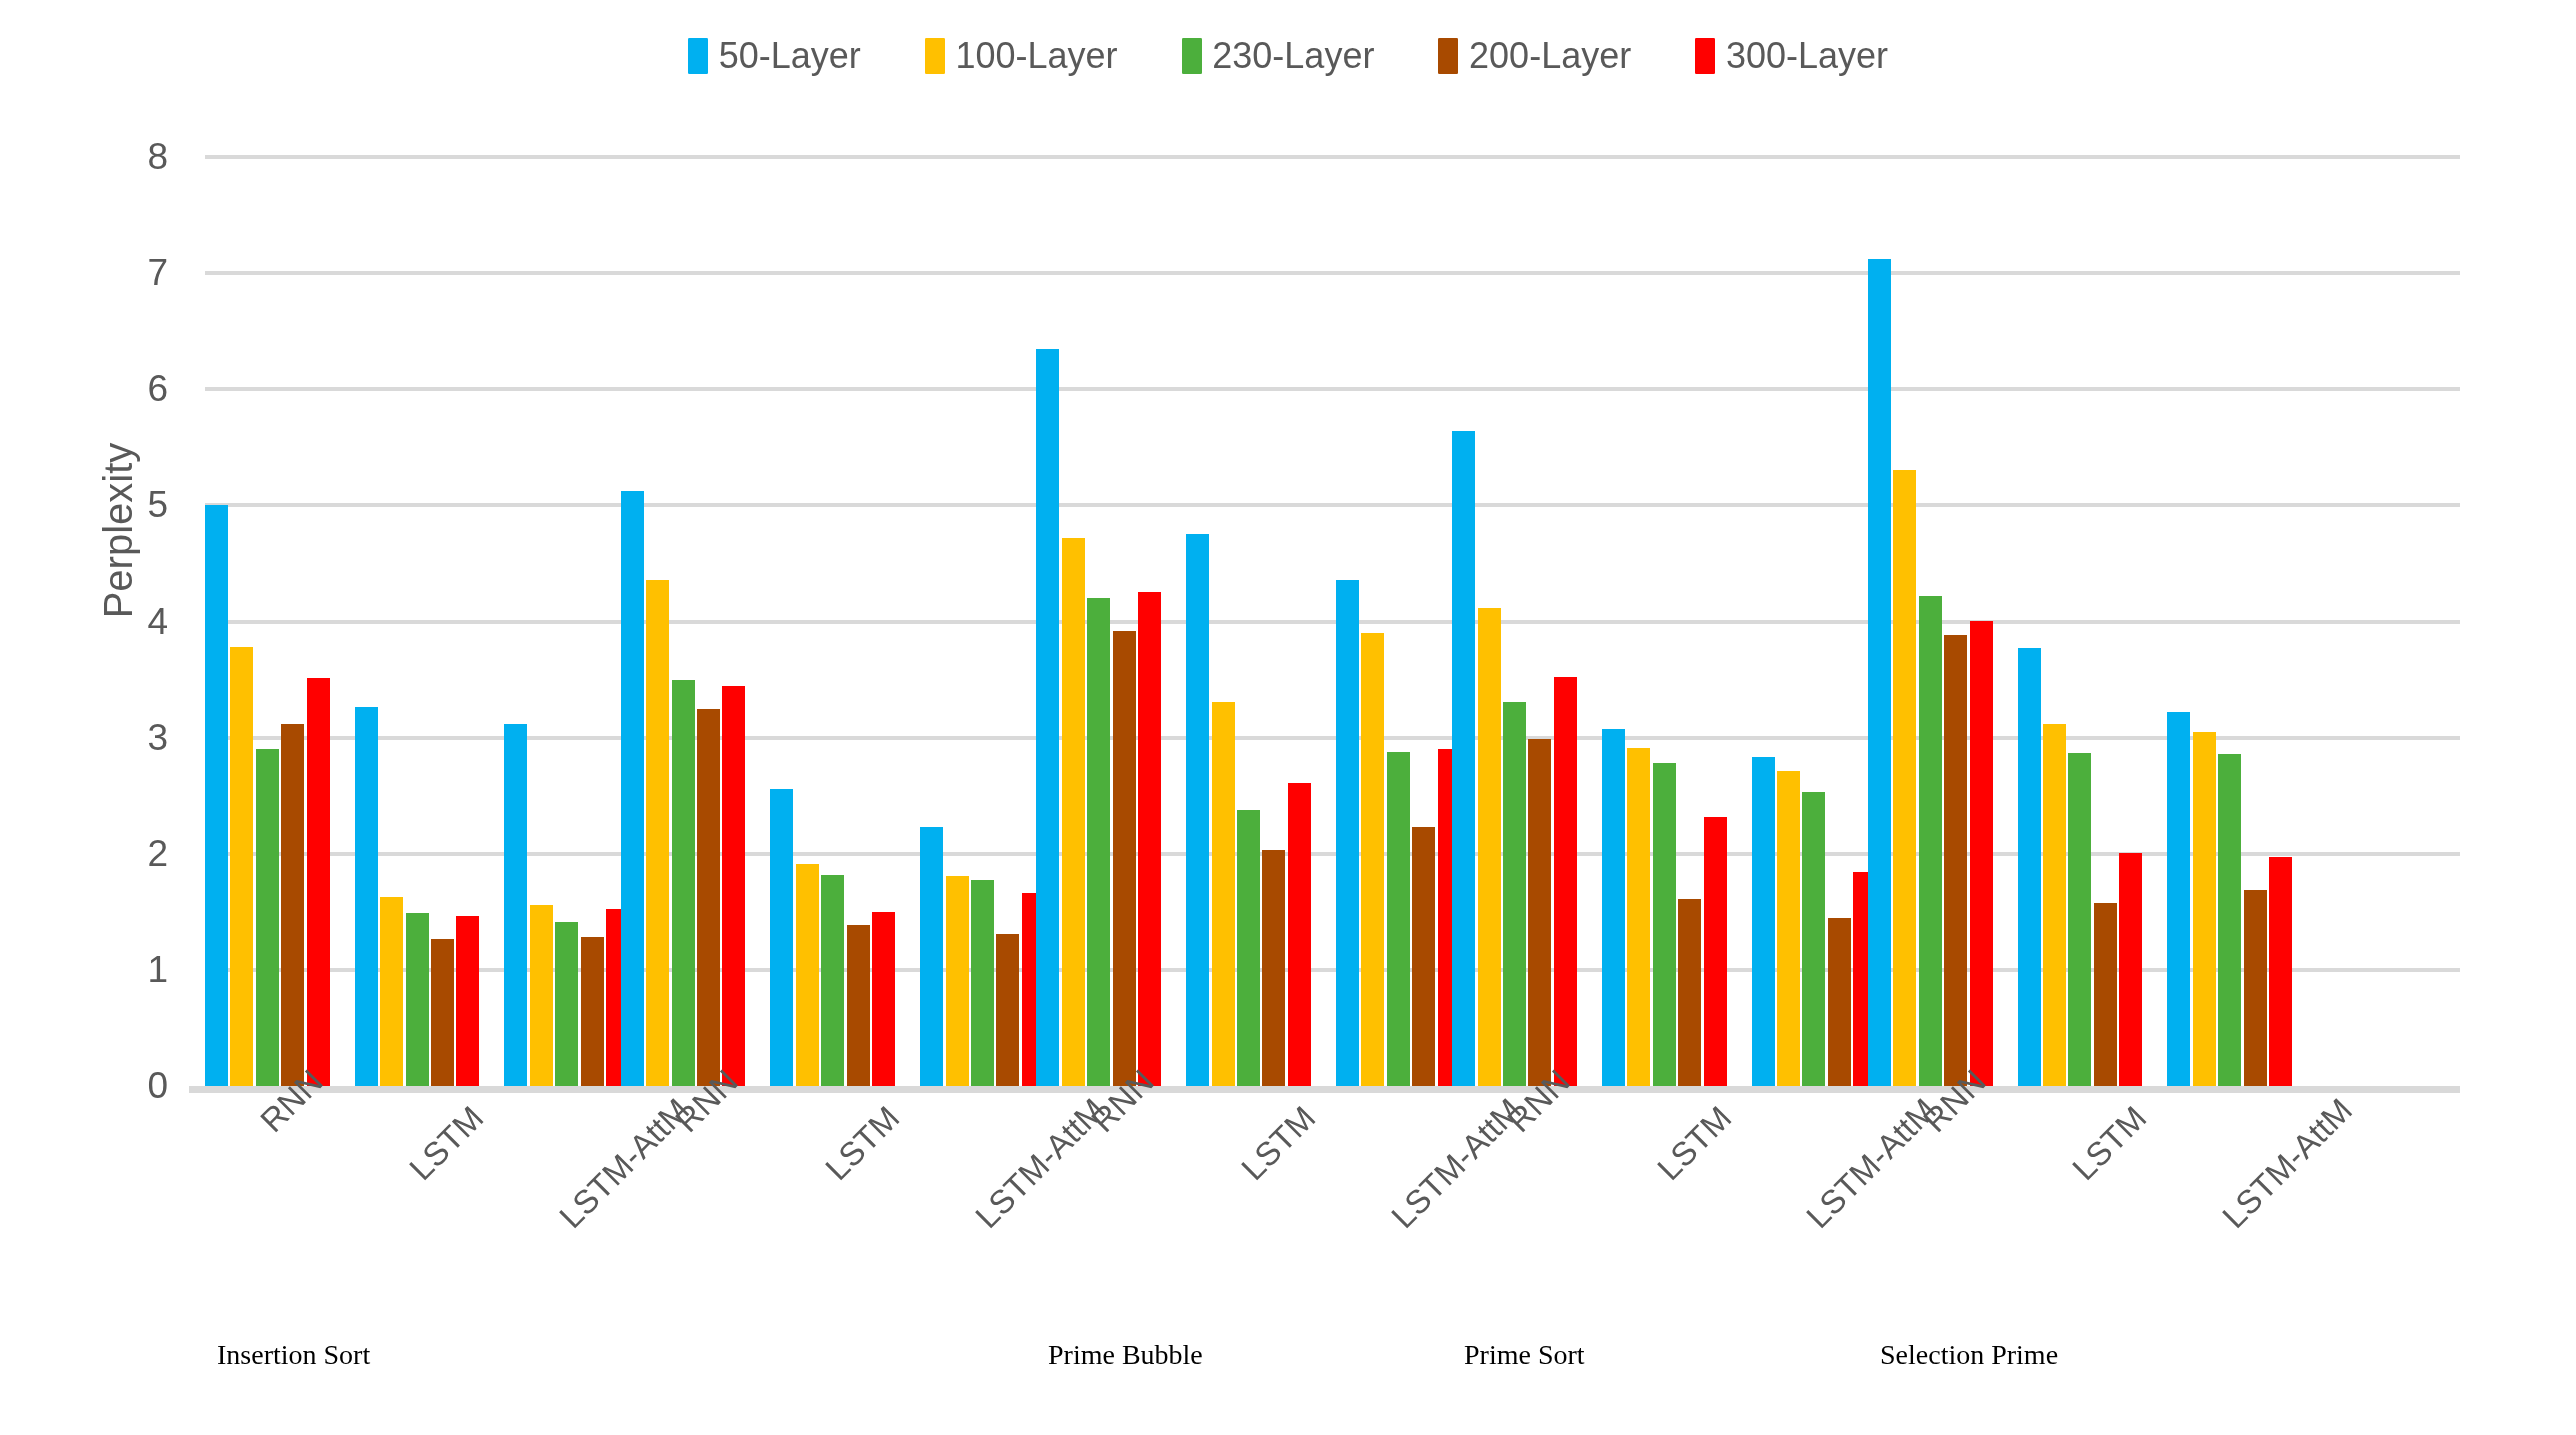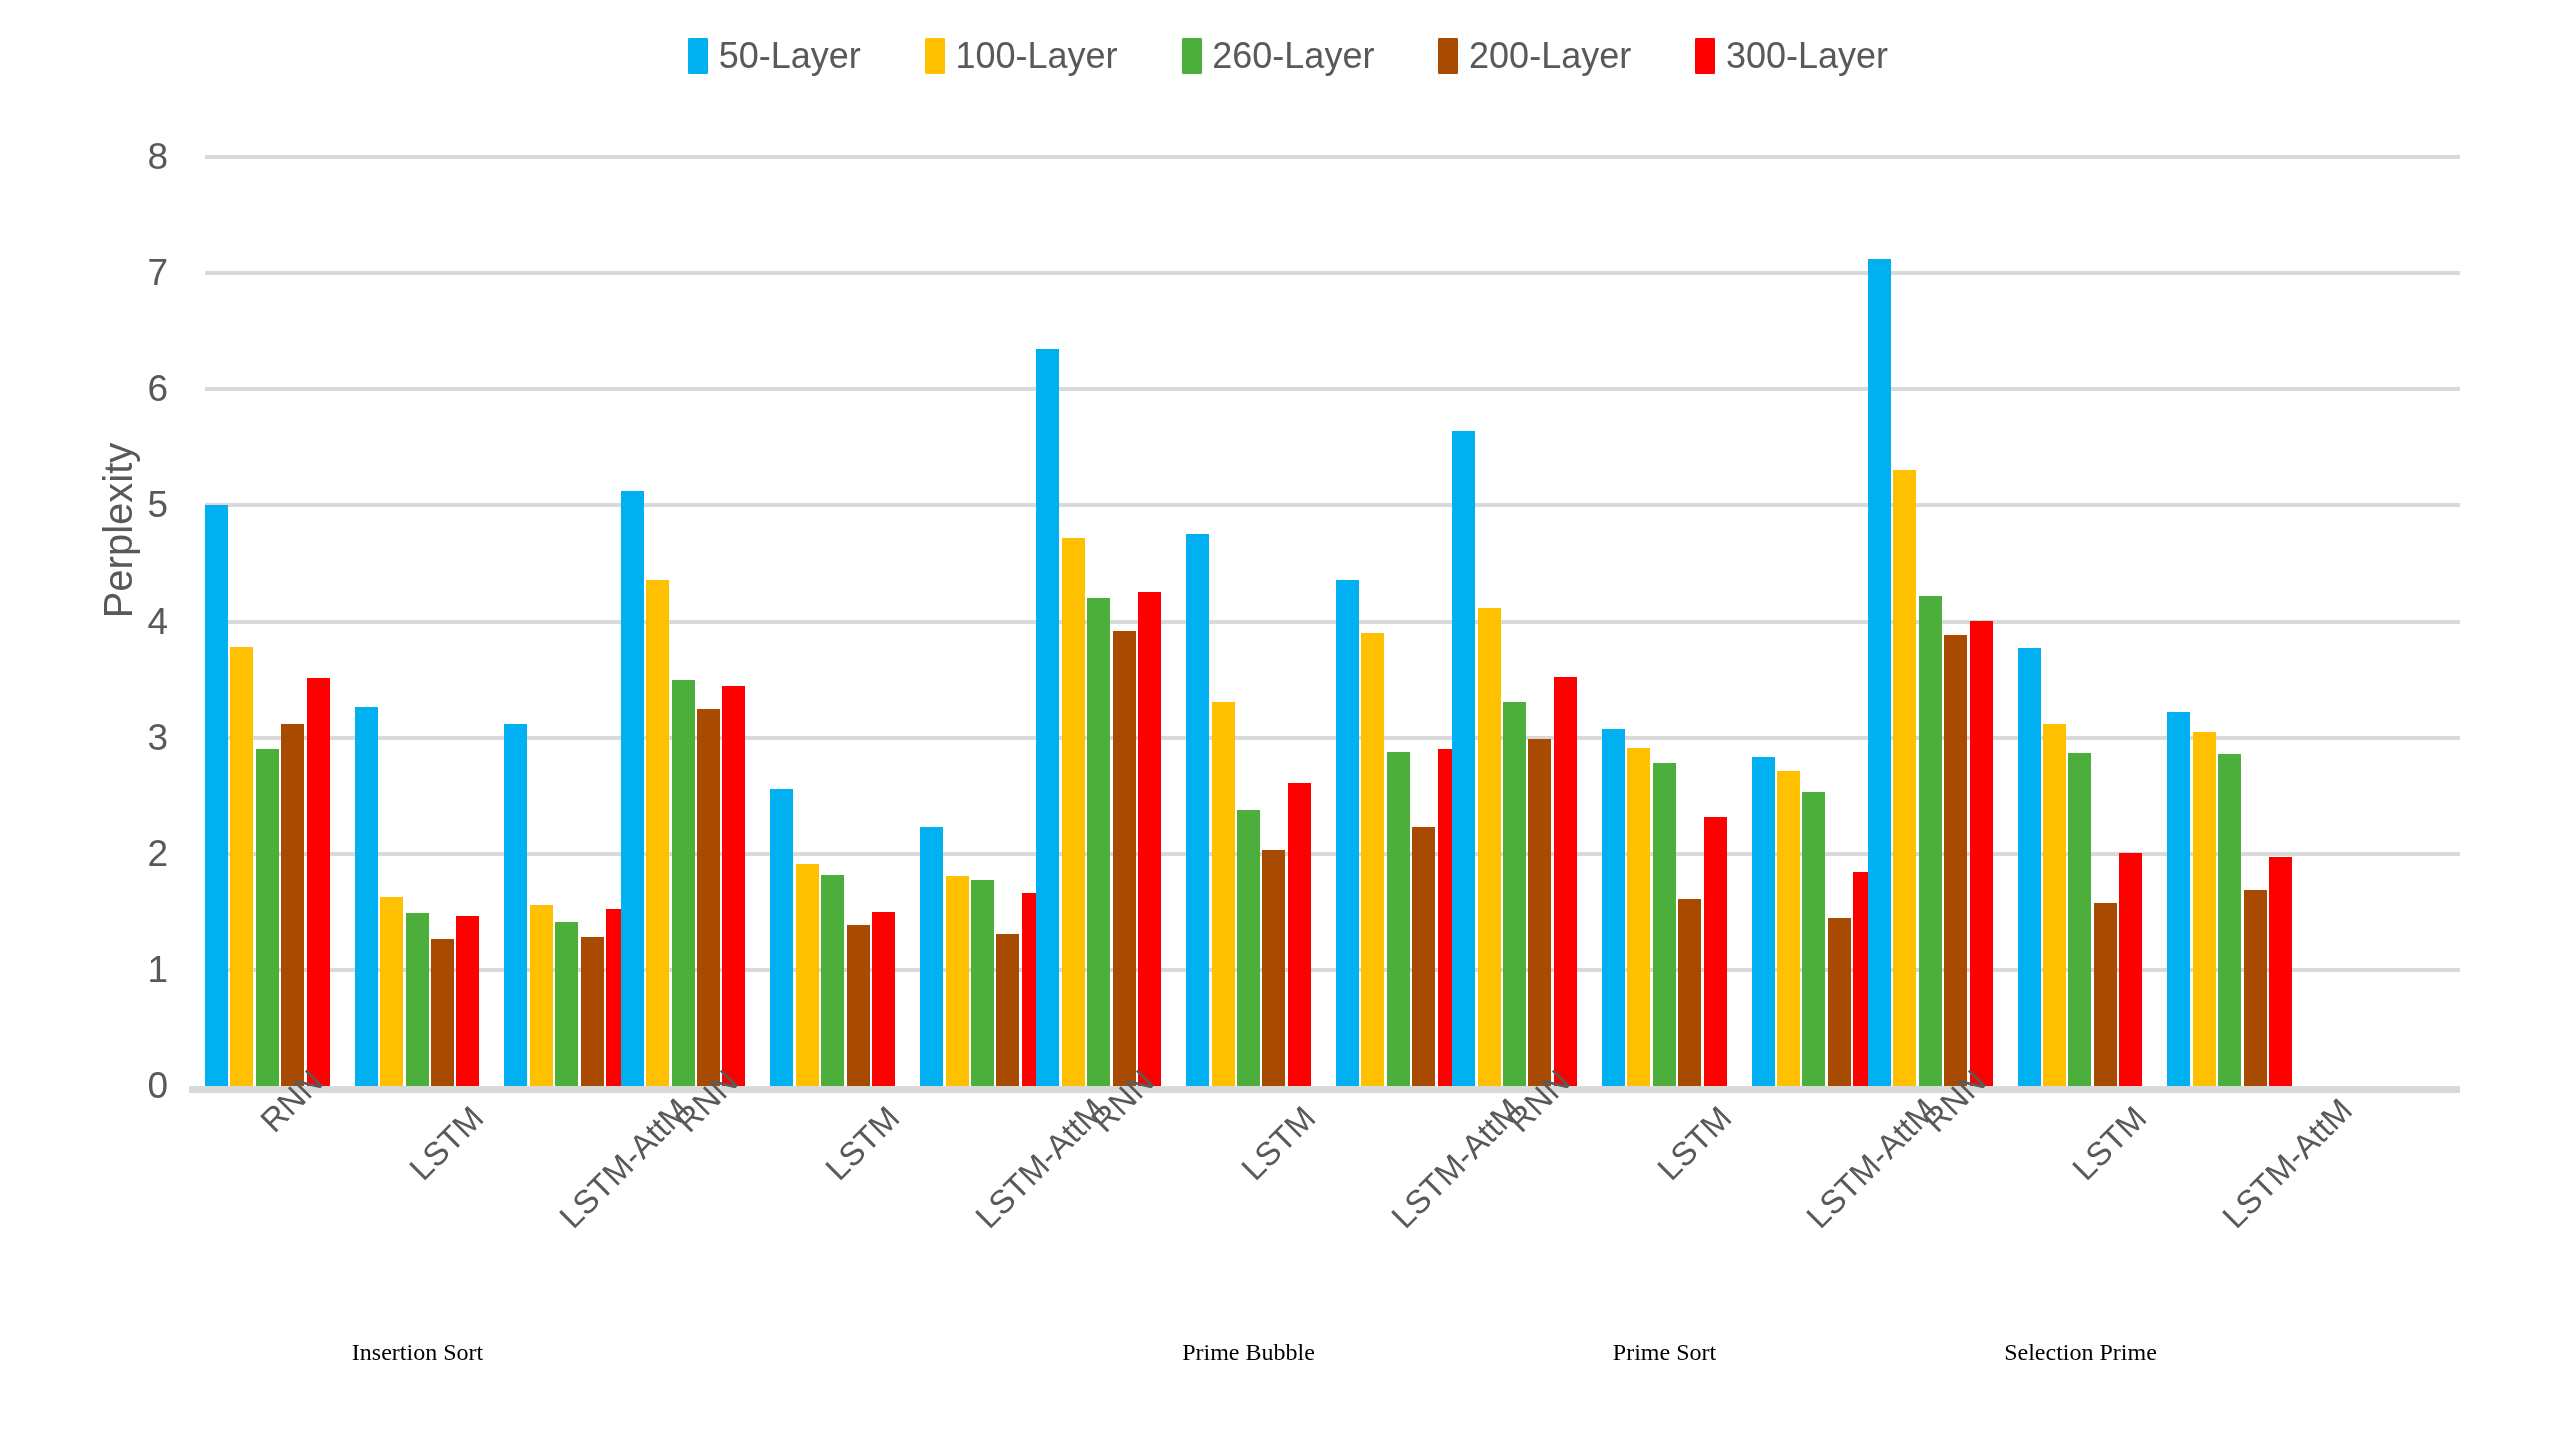--- a/index.html
+++ b/index.html
@@ -31,40 +31,40 @@
 
   
   .bar{position:absolute;bottom:0;width:23px;}
 
   
   .sublabel{position:absolute;font-size:33px;color:#595959;white-space:nowrap;
             transform:rotate(-45deg);transform-origin:left top;
             font-family:"Liberation Sans",sans-serif;}
 
   
-  .groupcap{position:absolute;text-align:center;font-size:24px;color:#000;
+  .groupcap{position:absolute;text-align:left;font-size:28px;color:#000;
             line-height:1.28;font-family:"Liberation Serif",serif;}
 </style>
 </head>
 <body>
 
 <div id="root">
 
   <div id="legend">
       <div class="legend-item">
         <span class="legend-swatch" style="background: rgb(0, 176, 240);"></span>
         <span class="legend-label">50-Layer</span>
       </div>
       <div class="legend-item">
         <span class="legend-swatch" style="background: rgb(255, 192, 0);"></span>
         <span class="legend-label">100-Layer</span>
       </div>
       <div class="legend-item">
         <span class="legend-swatch" style="background: rgb(76, 175, 60);"></span>
-        <span class="legend-label">260-Layer</span>
+        <span class="legend-label">230-Layer</span>
       </div>
       <div class="legend-item">
         <span class="legend-swatch" style="background: rgb(168, 74, 0);"></span>
         <span class="legend-label">200-Layer</span>
       </div>
       <div class="legend-item">
         <span class="legend-swatch" style="background: rgb(255, 0, 0);"></span>
         <span class="legend-label">300-Layer</span>
       </div>
     </div>

